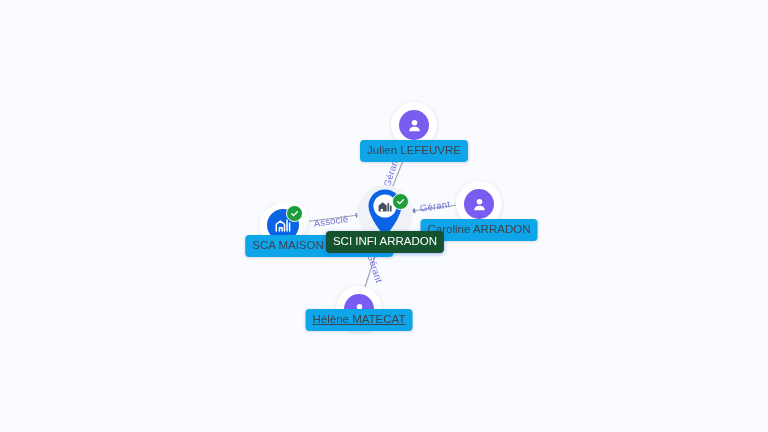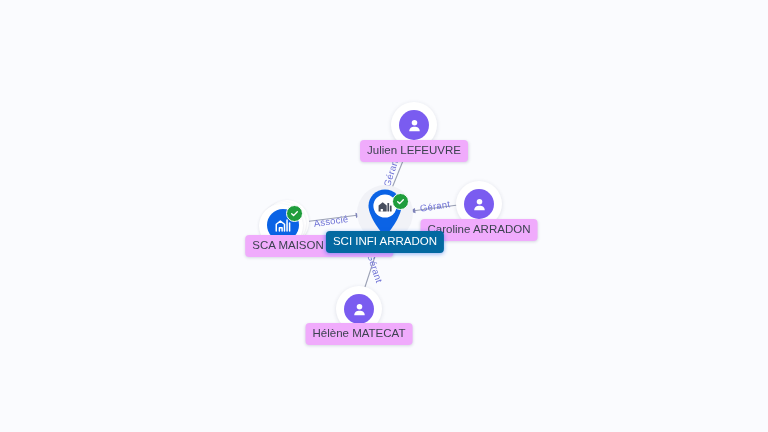--- a/index.html
+++ b/index.html
@@ -73,30 +73,30 @@
     border:1.5px solid #ffffff;
     display:flex;align-items:center;justify-content:center;
   }
 
   
   .lbl{
     position:absolute;
     left:50%;
     transform:translateX(-50%);
     white-space:nowrap;
-    background:#f0abfc;
+    background:#0ea5e9;
     color:#3c4250;
     font-size:11.5px;
     line-height:1;
     padding:5px 7px;
     border-radius:4px;
     box-shadow:0 1px 3px rgba(30,40,80,.16);
   }
   .lbl-active{
-    background:#0369a1;
+    background:#14532d;
     color:#ffffff;
     box-shadow:0 1px 4px rgba(16,87,232,.45);
   }
 
   
   .elbl{
     position:absolute;
     white-space:nowrap;
     color:#6f72d6;
     font-size:9.5px;
@@ -153,21 +153,21 @@
   </div>
 
   <div class="node" style="left:359px;top:309px;">
     <div class="halo"></div>
     <div class="avatar">
       <svg width="17" height="17" viewBox="0 0 24 24" fill="#ffffff">
         <circle cx="12" cy="8" r="3.9"></circle>
         <path d="M4.6 20c0-4.1 3.3-6.2 7.4-6.2s7.4 2.1 7.4 6.2z"></path>
       </svg>
     </div>
-    <div class="lbl" style="top:14px;">Hélène MATECAT</div>
+    <div class="lbl" style="top:0;text-decoration:underline;">Hélène MATECAT</div>
   </div>
 
   <div class="node" style="left:283px;top:225px;">
     <div class="cmp-stack">
       <div class="cmp-card cmp-c1"></div>
       <div class="cmp-card cmp-c2"></div>
       <div class="cmp-card cmp-c3"></div>
       <div class="cmp-icon">
         <svg width="18" height="18" viewBox="0 0 24 24" fill="none" stroke="#ffffff" stroke-width="2" stroke-linecap="round" stroke-linejoin="round">
           <path d="M3 20V11l5.5-4.2L14 11v9"></path>

